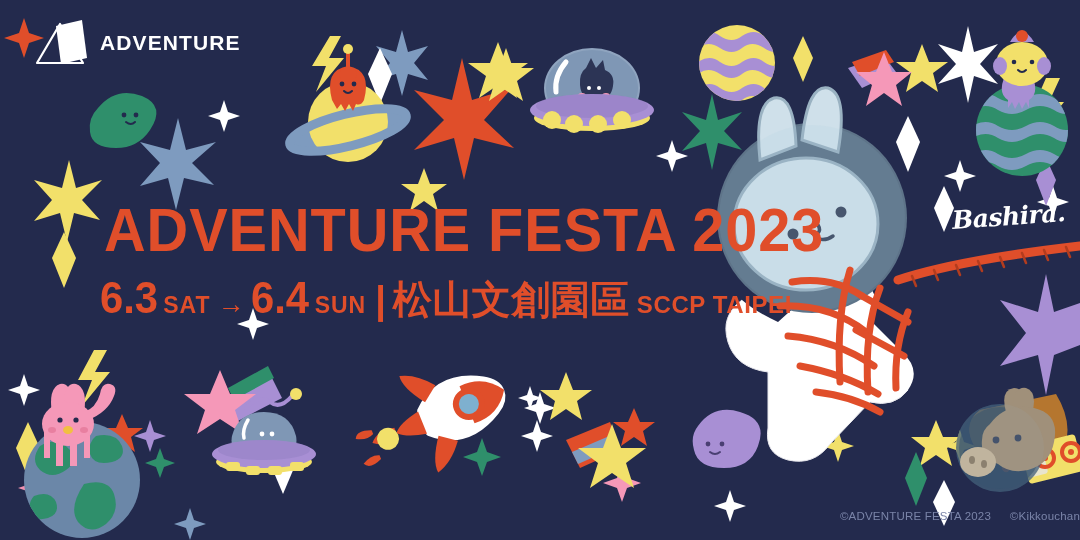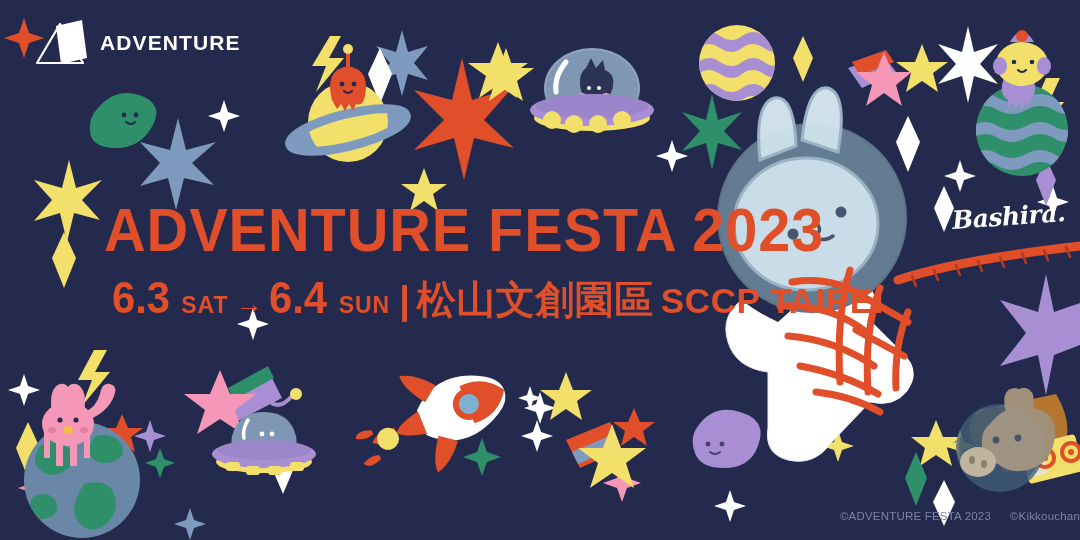--- a/index.html
+++ b/index.html
@@ -29,42 +29,42 @@
     position:absolute;left:104px;top:199px;
     color:#e04e2a;
     font-family:"Liberation Sans Narrow","Liberation Sans",sans-serif;
     font-weight:bold;font-size:62px;letter-spacing:1px;
     transform:scaleX(0.93);transform-origin:left center;
     white-space:nowrap;line-height:1;
   }
 
   
   #dateline{
-    position:absolute;left:112px;top:276px;
+    position:absolute;left:100px;top:276px;
     display:flex;align-items:baseline;white-space:nowrap;
     color:#e04e2a;
   }
   #dateline .big{
     font-family:"Liberation Sans Narrow","Liberation Sans",sans-serif;
     font-weight:bold;font-size:44px;line-height:1;letter-spacing:0px;
     transform:scaleX(0.95);transform-origin:left bottom;
   }
   #dateline .dow{
     font-family:"Liberation Sans",sans-serif;font-weight:bold;
-    font-size:23px;letter-spacing:1px;margin-left:8px;line-height:1;
+    font-size:23px;letter-spacing:1px;margin-left:2px;line-height:1;
   }
   #dateline .arrow{font-size:27px;font-weight:bold;margin:0 7px;line-height:1;}
   #dateline .bar{font-size:38px;font-weight:bold;margin:0 7px 0 9px;line-height:1;}
   #dateline .venue{
     font-family:"Liberation Sans",sans-serif;font-weight:bold;
     font-size:39px;letter-spacing:0.5px;line-height:1;
   }
   #dateline .venue-en{
     font-family:"Liberation Sans",sans-serif;font-weight:bold;
-    font-size:35px;letter-spacing:0.6px;line-height:1;margin-left:7px;
+    font-size:24px;letter-spacing:0.6px;line-height:1;margin-left:7px;
   }
 
   
   #signature{
     position:absolute;left:952px;top:202px;
     color:#ffffff;font-family:"DejaVu Serif",serif;
     font-style:italic;font-size:25px;font-weight:bold;
     transform:rotate(-4deg);letter-spacing:-0.5px;
   }
 

